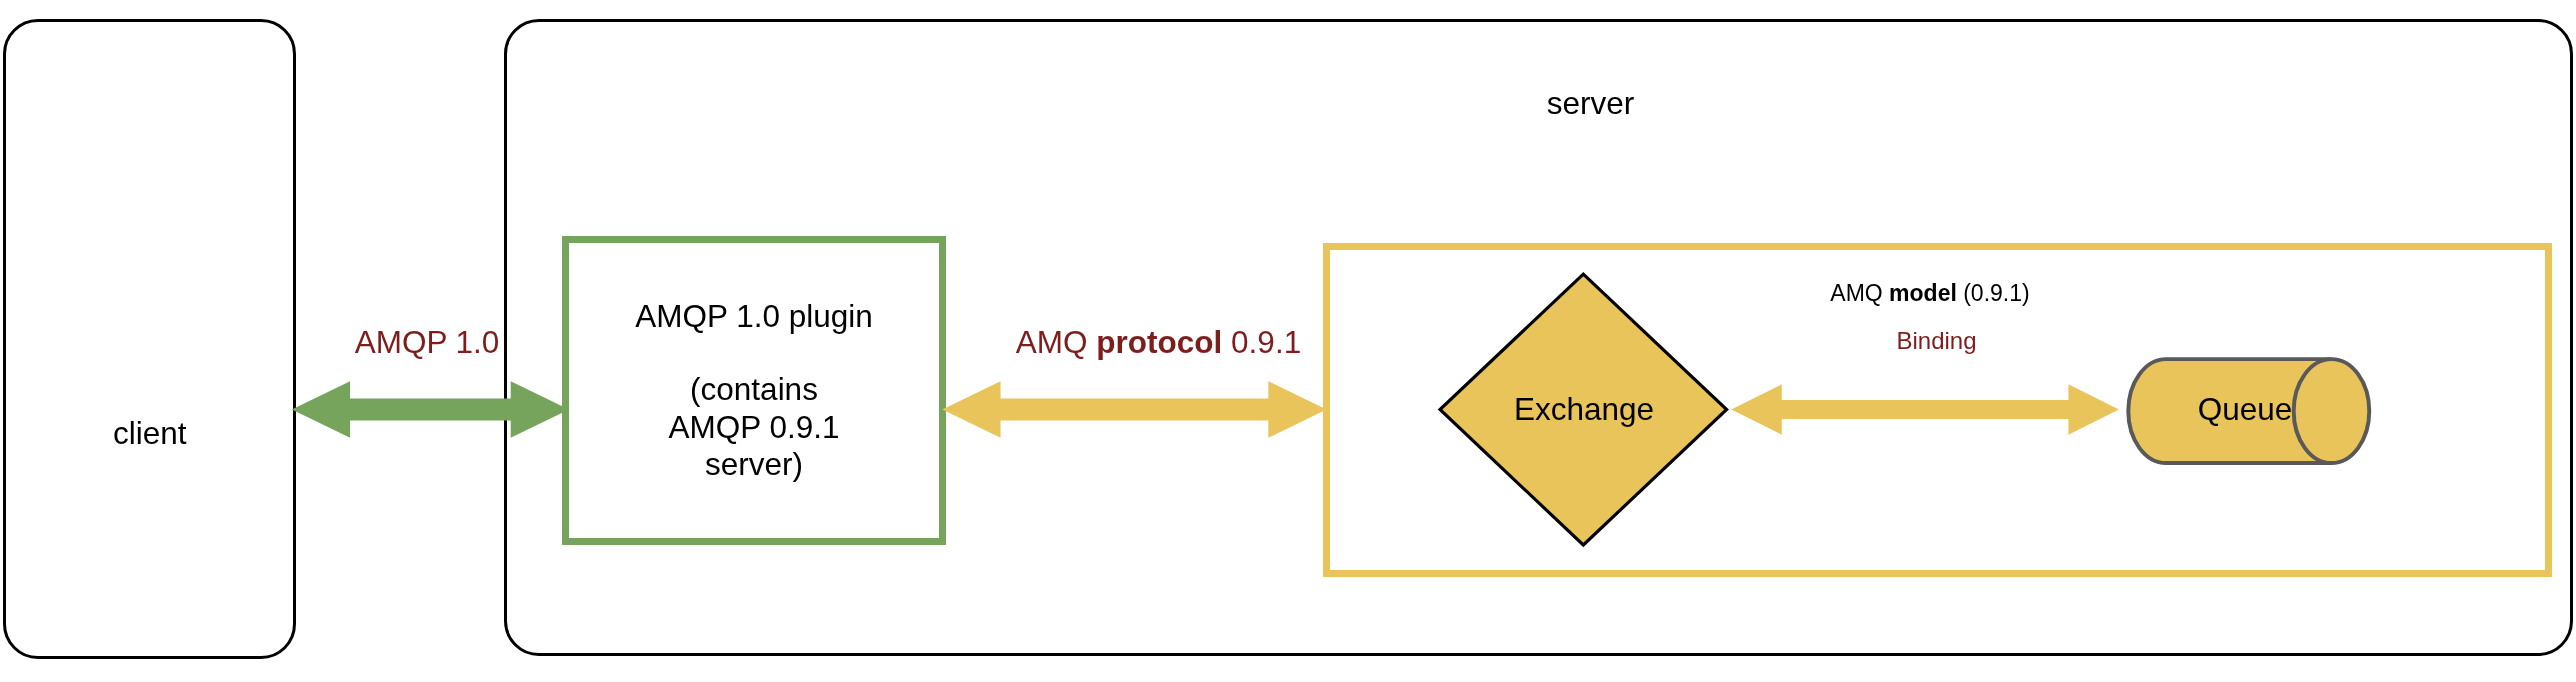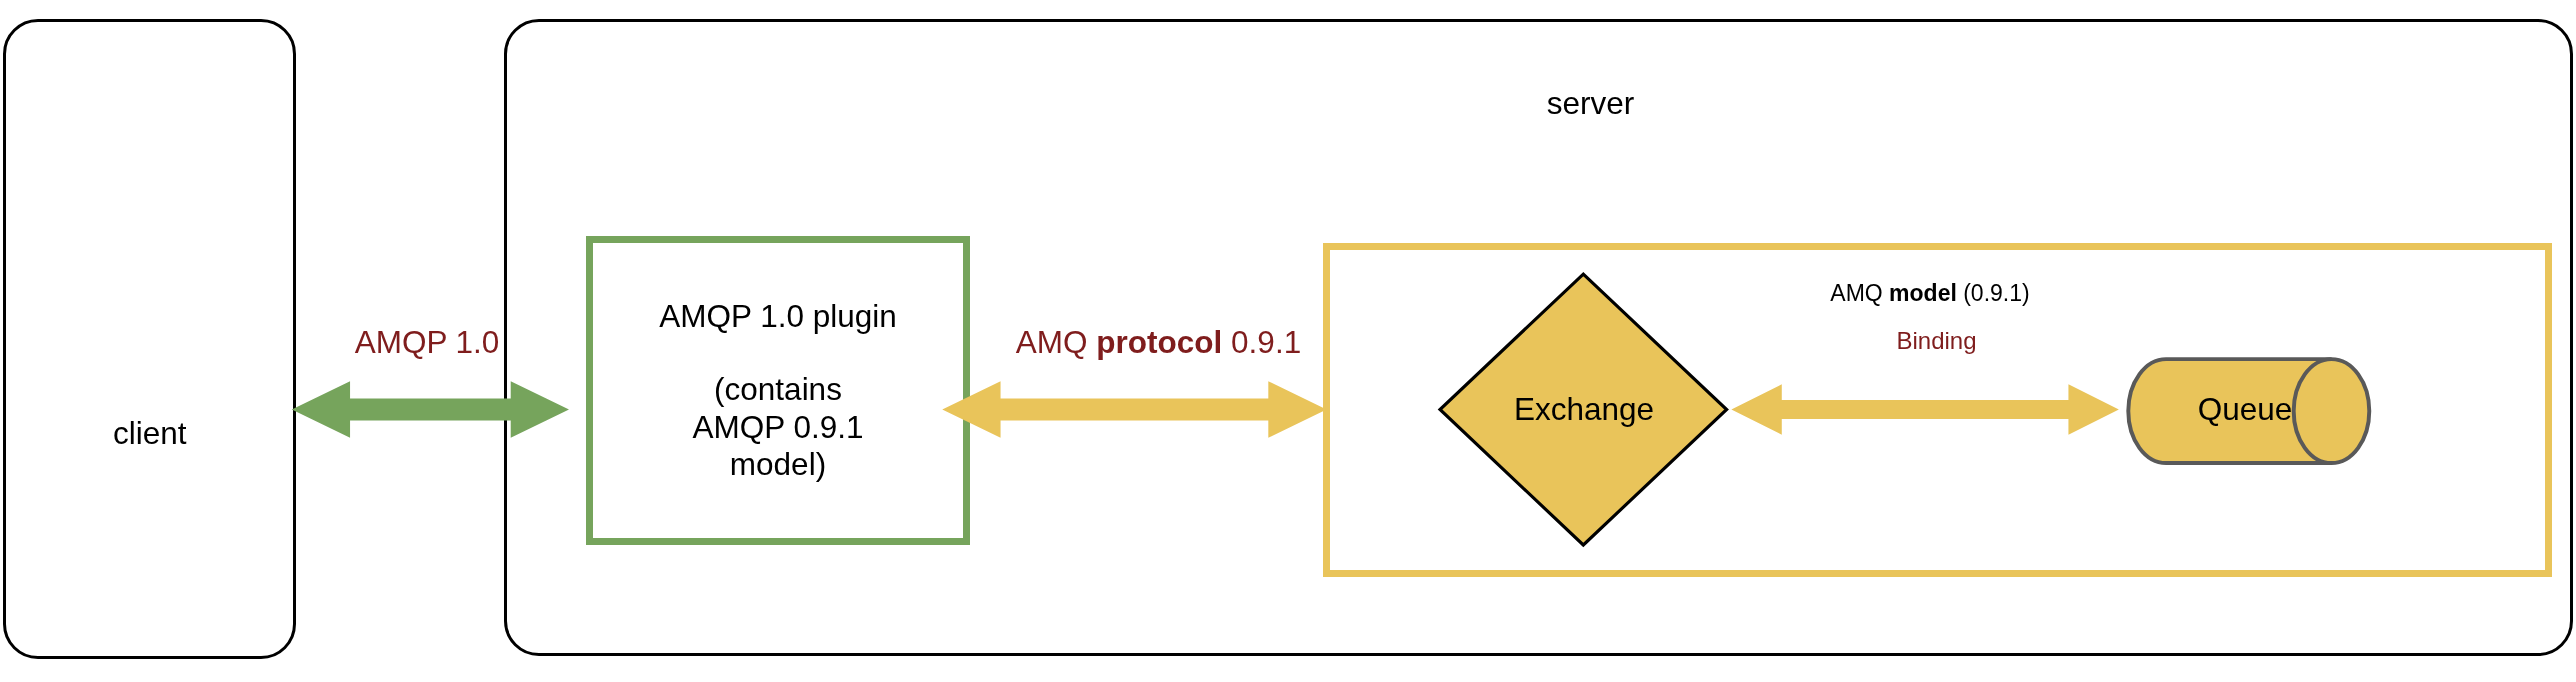--- a/index.html
+++ b/index.html
@@ -45,21 +45,20 @@
     top: 236px;
     width: 384px;
     height: 309px;
     border: 7.9px solid #76A45C;
     background: #ffffff;
     box-sizing: border-box;
     display: flex;
     flex-direction: column;
     align-items: center;
     justify-content: center;
-    margin-left: 24px;
   }
   #plugin-box .line {
     color: #000000;
     font-size: 31.5px;
     line-height: 1.18;
     white-space: nowrap;
     text-align: center;
   }
   #plugin-box .gap { height: 36px; }
 
@@ -130,21 +129,21 @@
   <div id="client-label" class="box-title">client</div>
 
   <div id="server-box" class="container-box"></div>
   <div id="server-label" class="box-title">server</div>
 
   <div id="plugin-box">
     <div class="line">AMQP 1.0 plugin</div>
     <div class="gap"></div>
     <div class="line">(contains</div>
     <div class="line">AMQP 0.9.1</div>
-    <div class="line">model)</div>
+    <div class="line">server)</div>
   </div>
 
   <div id="model-box"></div>
   <div id="model-label"><span>AMQ </span><span class="b">model</span><span> (0.9.1)</span></div>
 
   <svg id="vector" viewBox="0 0 3270 866">
 
     <g>
       <polygon points="370,520 444,484 444,506 648,506 648,484 722,520 648,556 648,534 444,534 444,556" fill="#76A45C"></polygon>
     </g>

